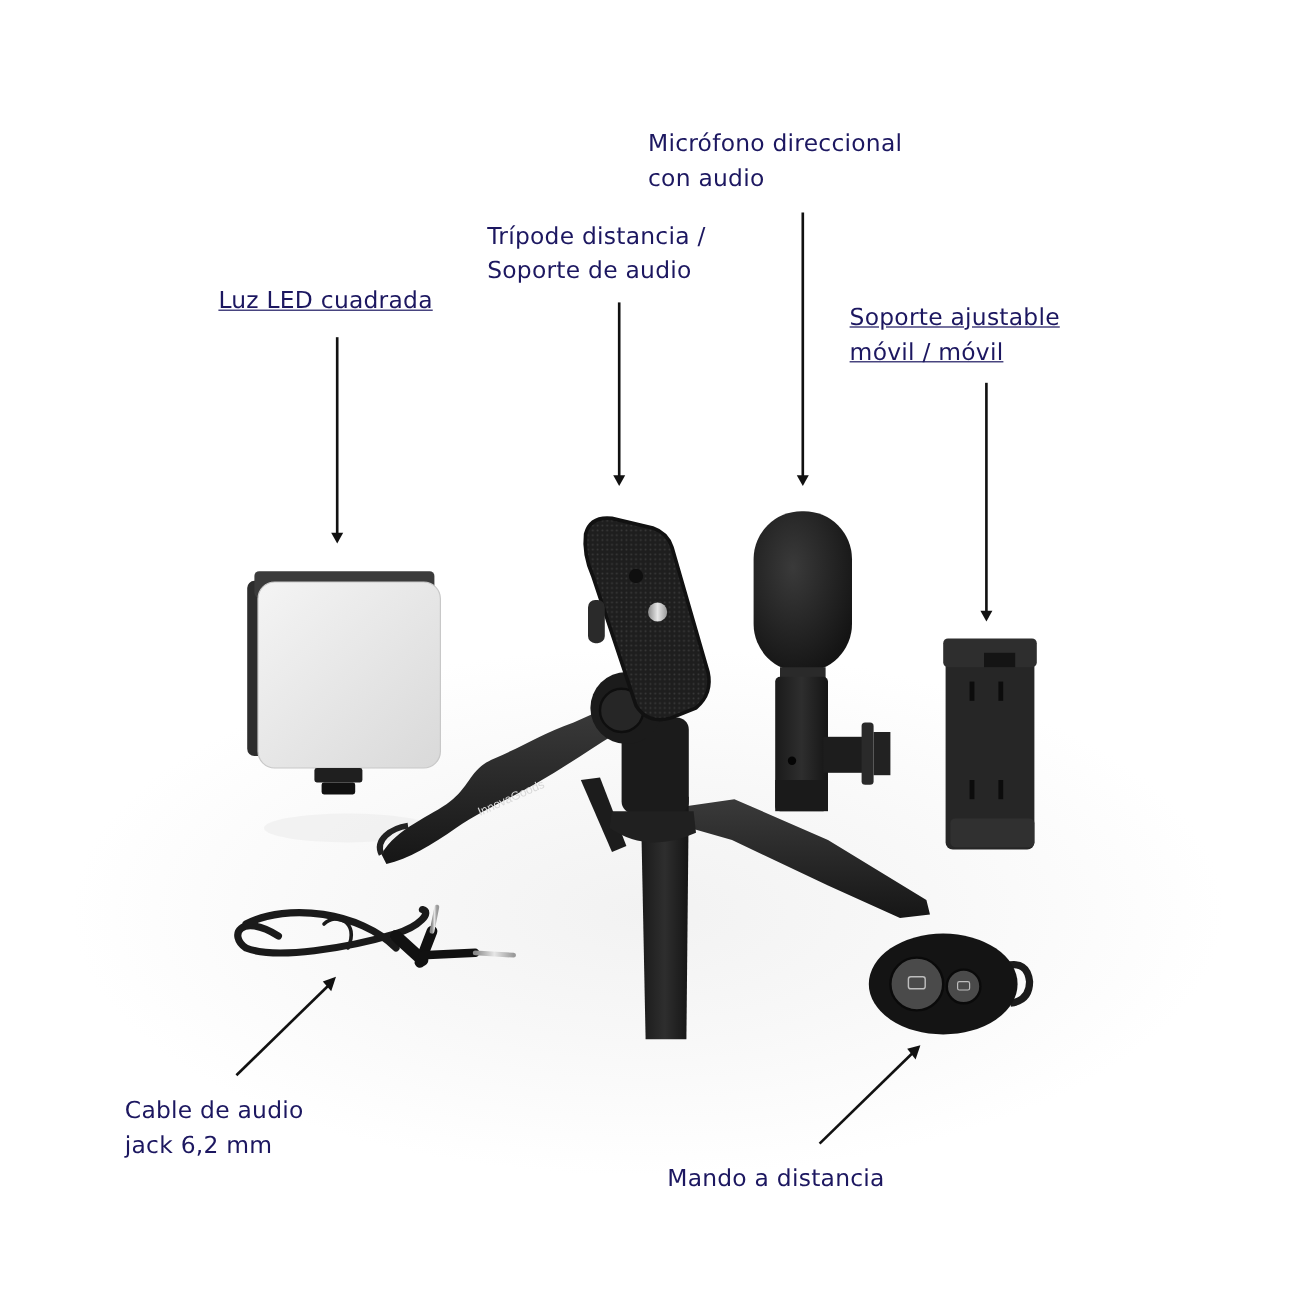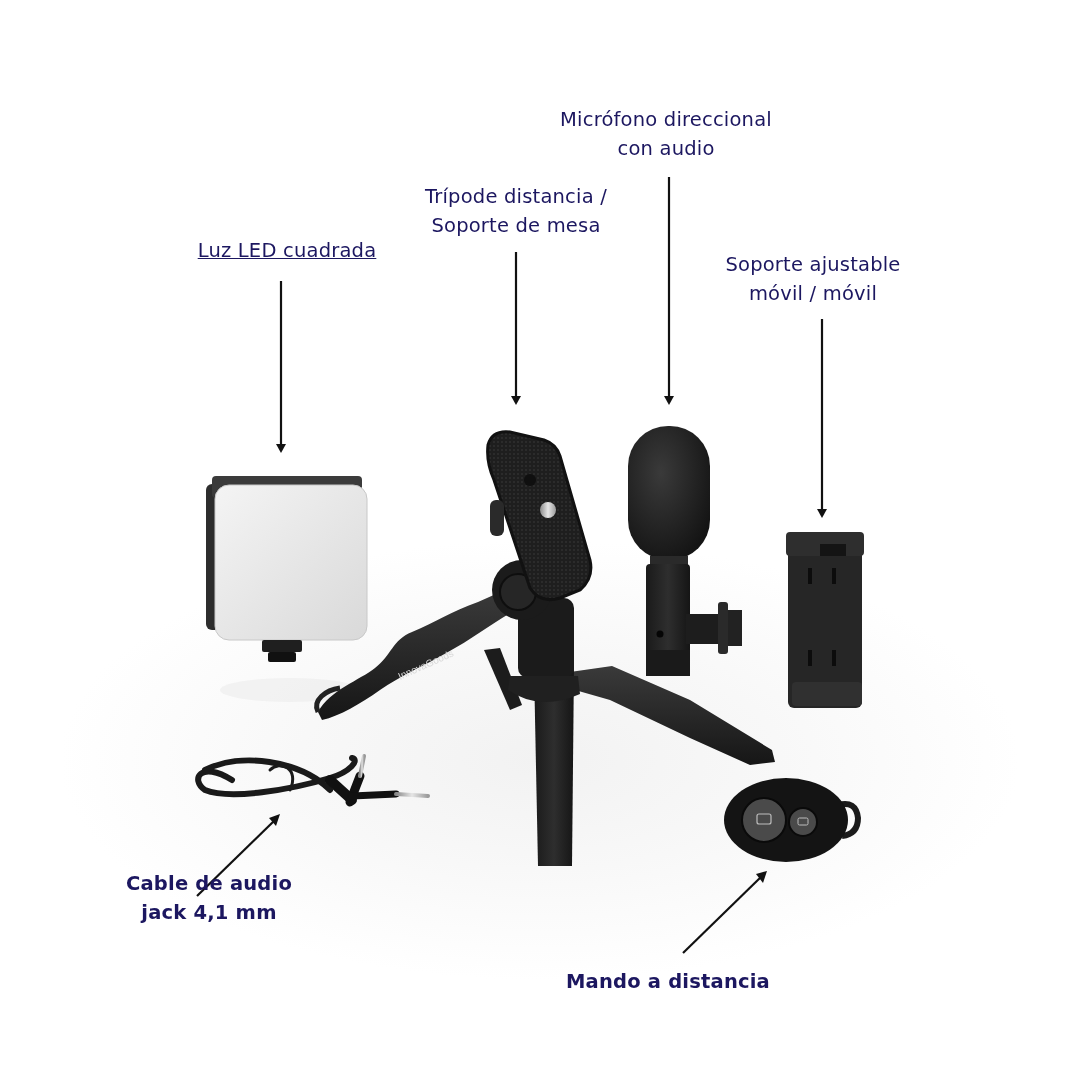--- a/index.html
+++ b/index.html
@@ -12,21 +12,21 @@
   }
   .floor {
     position: absolute; left: 0; top: 0; width: 1080px; height: 1080px;
     background: radial-gradient(ellipse 480px 220px at 540px 760px, #f2f2f2 0%, #f8f8f8 50%, #ffffff 100%);
   }
   .label {
     position: absolute;
     color: #1c1760;
     font-size: 19.5px;
     line-height: 29px;
-    text-align: center;
+    text-align: left;
     white-space: nowrap;
     letter-spacing: 0.2px;
   }
   .label span { display: block; }
   svg.overlay { position: absolute; left: 0; top: 0; }
 </style>
 </head>
 <body>
 
 <div id="stage">
@@ -162,34 +162,34 @@
       <polygon points="767,871 756,874 763,883" stroke="none"></polygon>
     </g>
   </svg>
 
   <div class="label" style="left:182px; top:236px; width:210px;text-decoration:underline;">
     <span>Luz LED cuadrada</span>
   </div>
 
   <div class="label" style="left:406px; top:182px; width:220px;">
     <span>Trípode distancia /</span>
-    <span>Soporte de mesa</span>
+    <span>Soporte de audio</span>
   </div>
 
   <div class="label" style="left:540px; top:105px; width:252px;">
     <span>Micrófono direccional</span>
     <span>con audio</span>
   </div>
 
-  <div class="label" style="left:708px; top:250px; width:210px;">
+  <div class="label" style="left:708px; top:250px; width:210px;text-decoration:underline;">
     <span>Soporte ajustable</span>
     <span>móvil / móvil</span>
   </div>
 
-  <div class="label" style="left:104px; top:869px; width:210px;font-weight:bold;">
+  <div class="label" style="left:104px; top:911px; width:210px;">
     <span>Cable de audio</span>
-    <span>jack 4,1 mm</span>
+    <span>jack 6,2 mm</span>
   </div>
 
-  <div class="label" style="left:556px; top:967px; width:224px;font-weight:bold;">
+  <div class="label" style="left:556px; top:967px; width:224px;">
     <span>Mando a distancia</span>
   </div>
 </div>
 
 </body></html>

